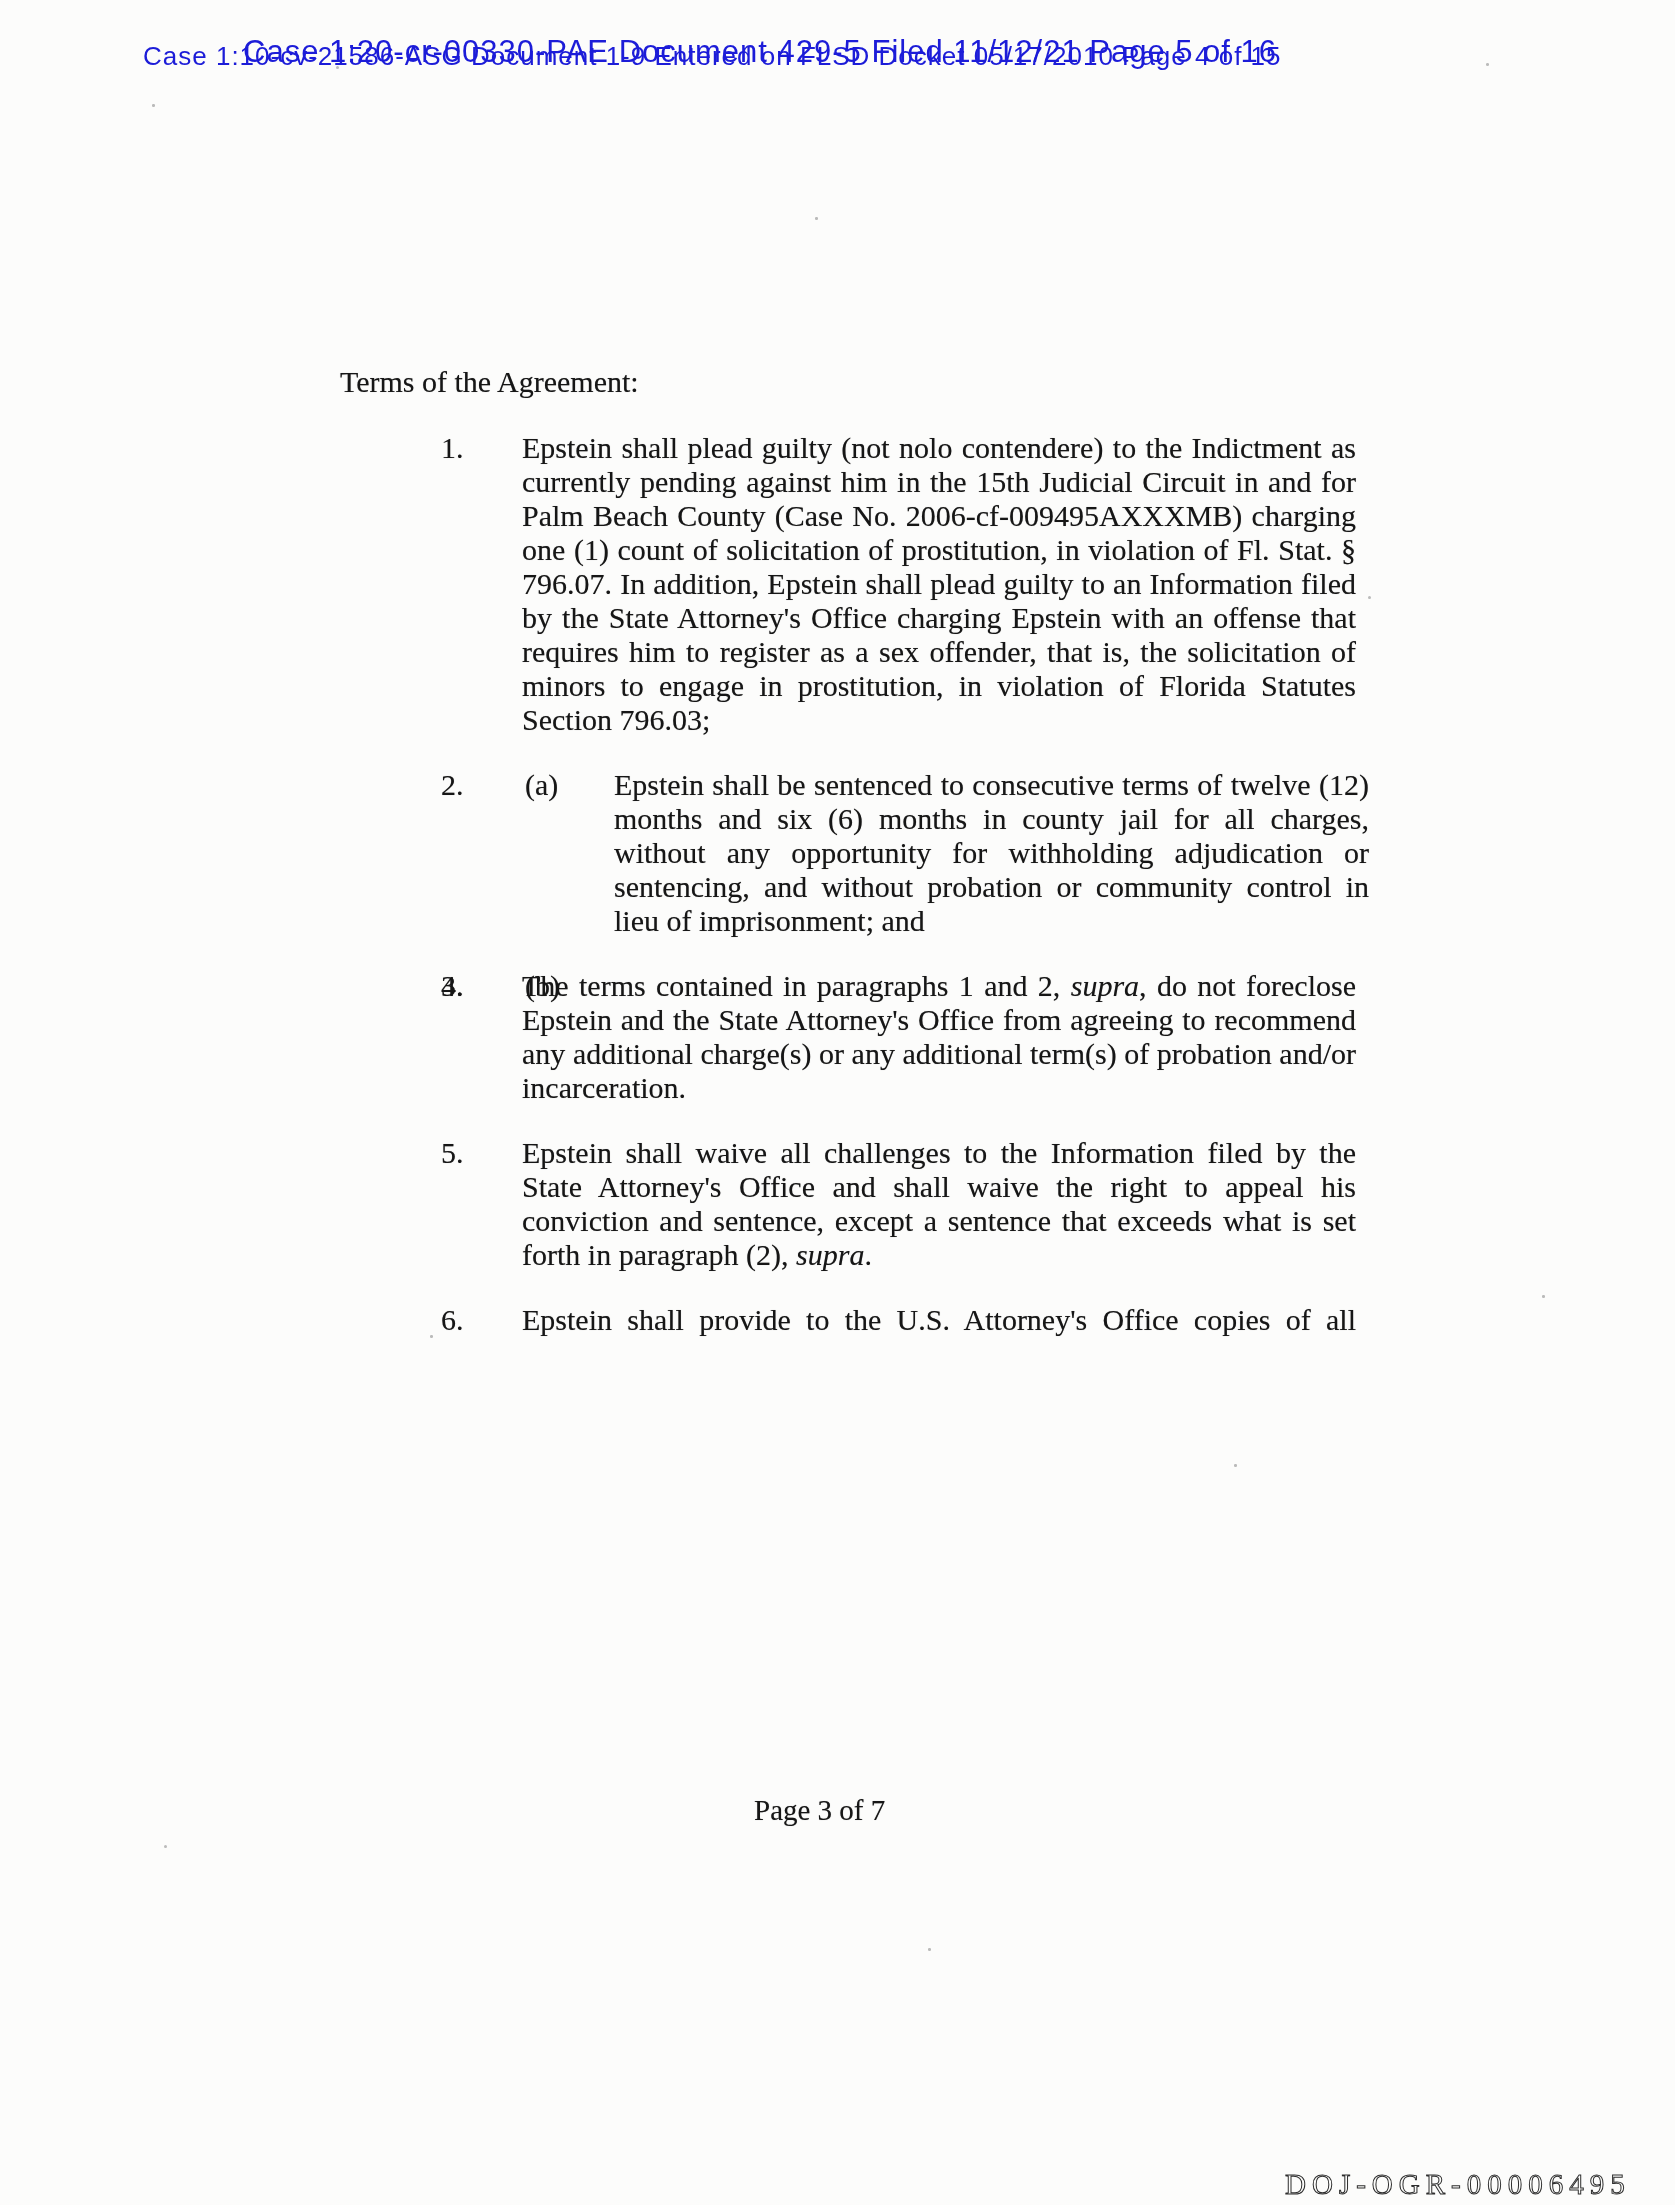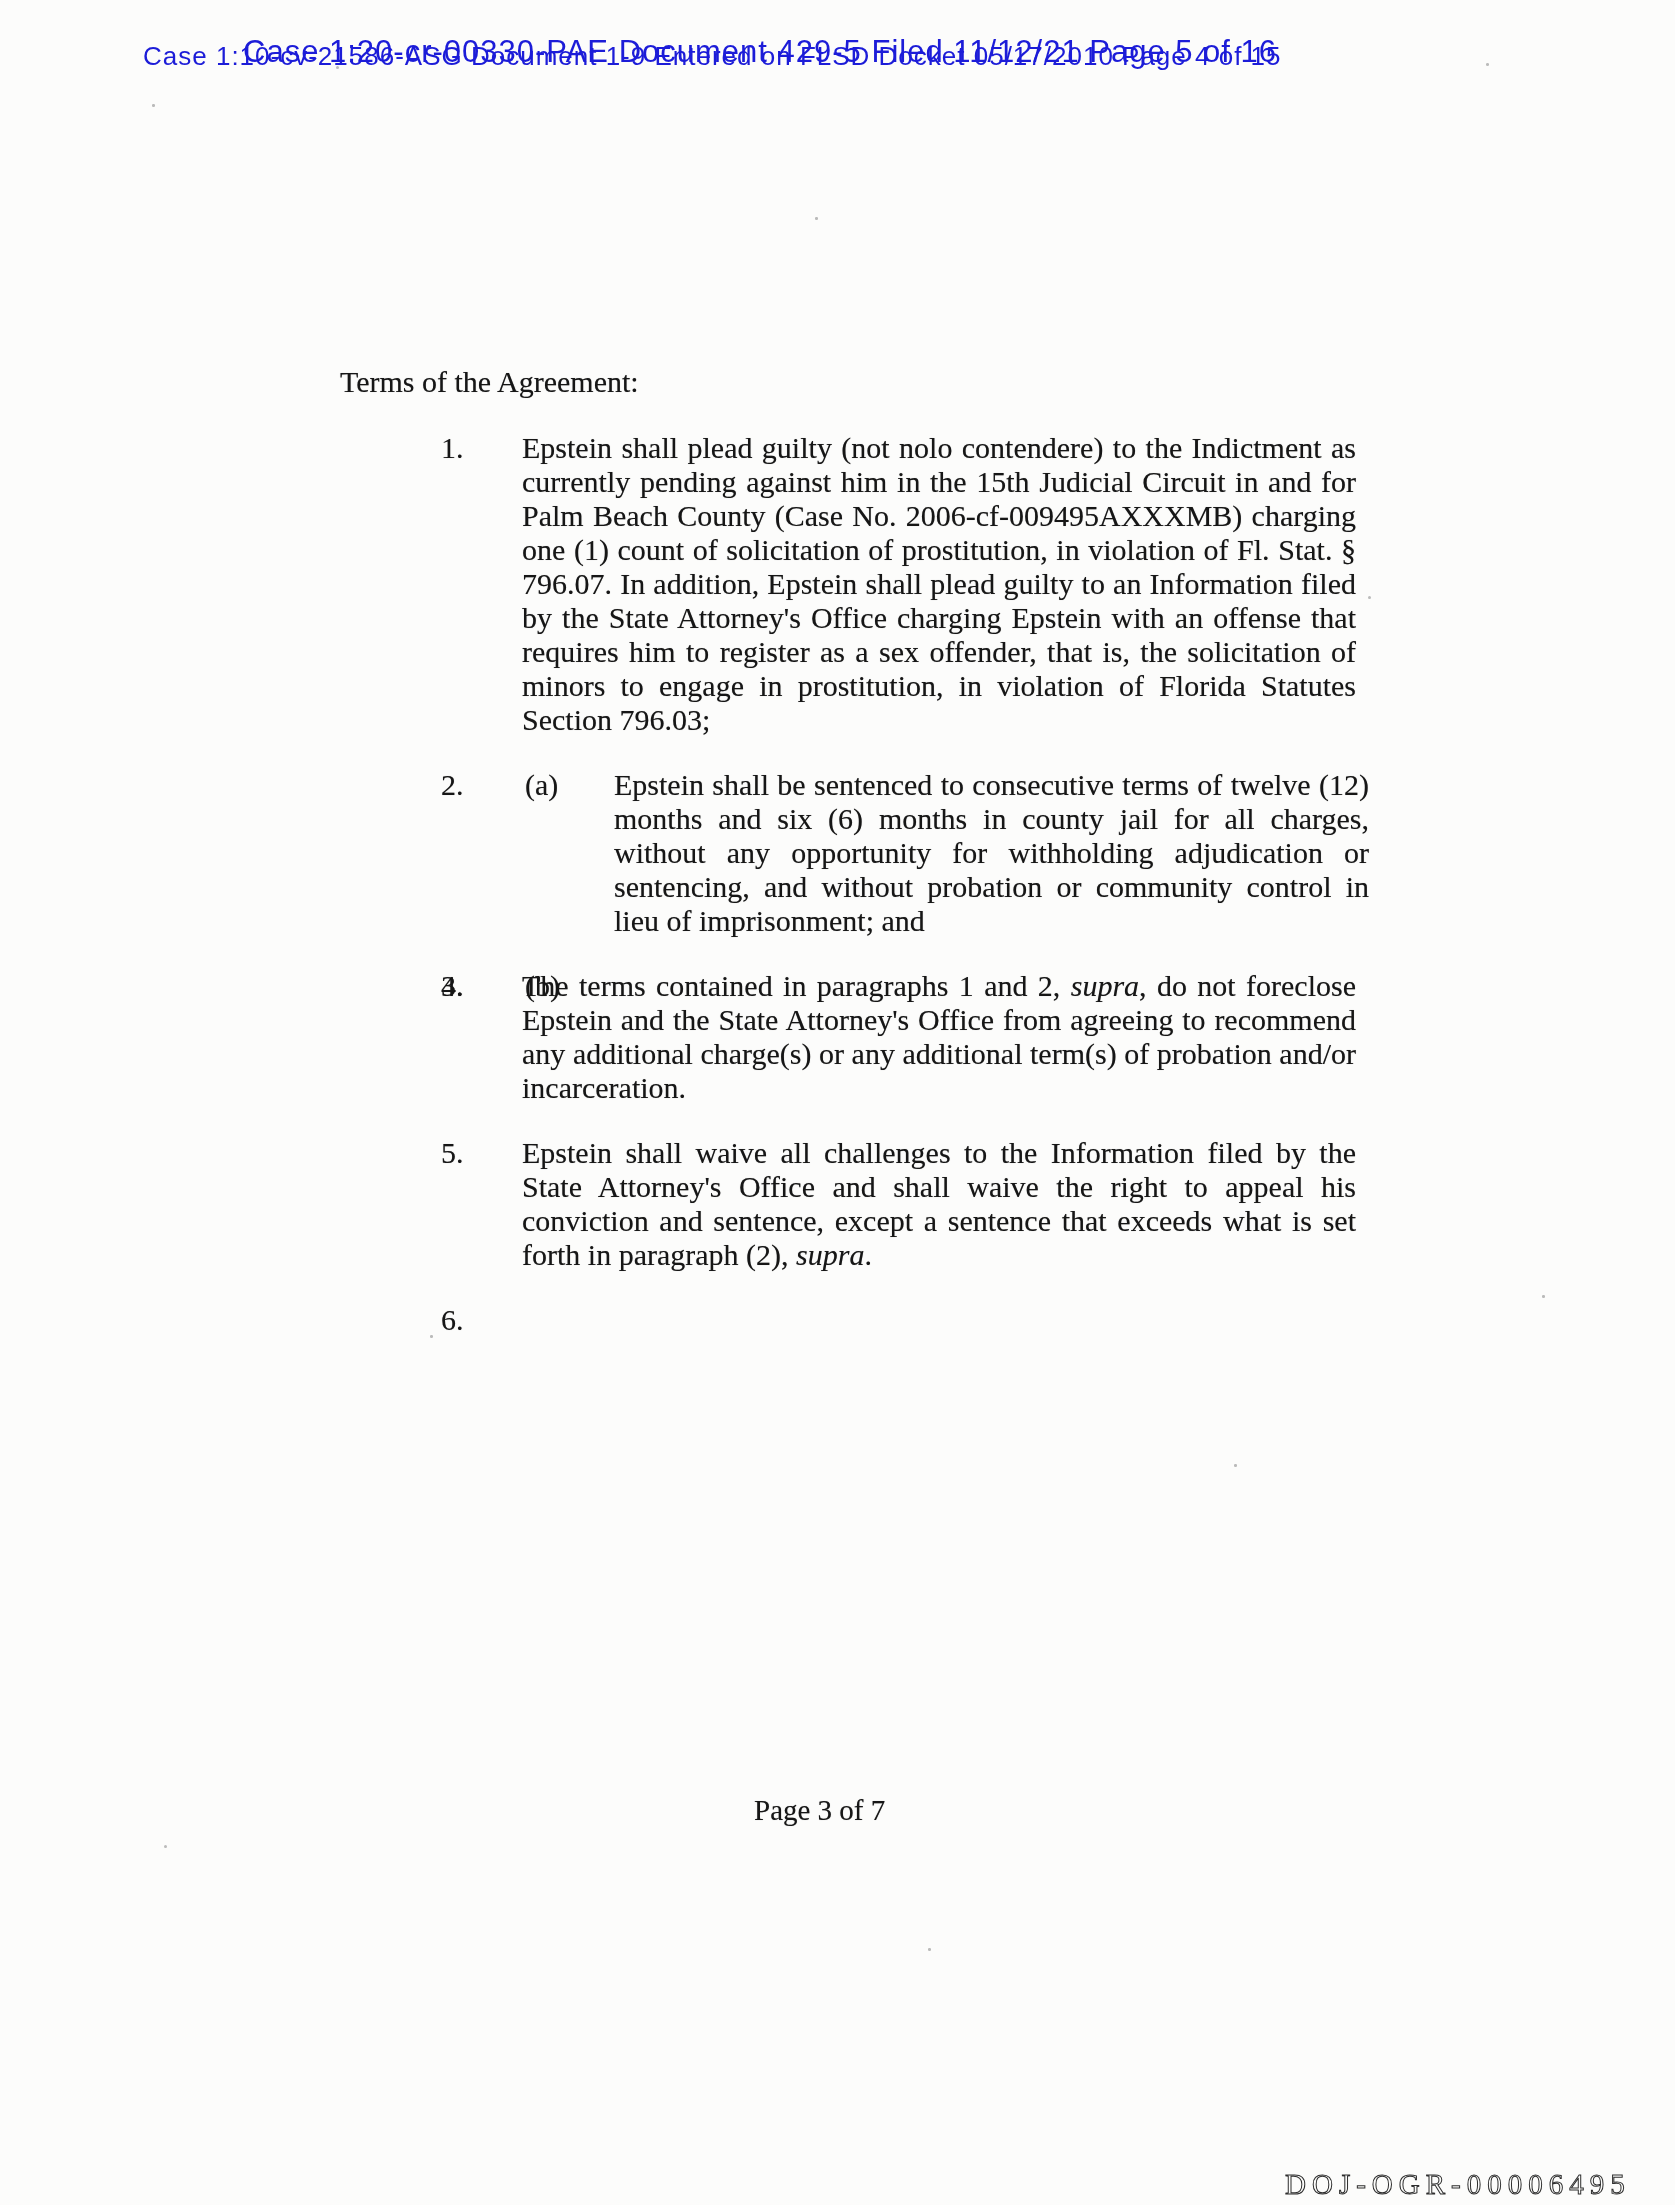--- a/index.html
+++ b/index.html
@@ -82,20 +82,21 @@
         <div class="item level1">
           <span class="marker">4.</span>
           <div class="body"><span>The terms contained in paragraphs 1 and 2, </span><em>supra</em><span>, do not foreclose Epstein and the State Attorney's Office from agreeing to recommend any additional charge(s) or any additional term(s) of probation and/or incarceration.</span></div>
         </div>
         <div class="item level1">
           <span class="marker">5.</span>
           <div class="body"><span>Epstein shall waive all challenges to the Information filed by the State Attorney's Office and shall waive the right to appeal his conviction and sentence, except a sentence that exceeds what is set forth in paragraph (2), </span><em>supra</em><span>.</span></div>
         </div>
         <div class="item level1 jlast">
           <span class="marker">6.</span>
+          <div class="body"><span>Epstein shall provide to the U.S. Attorney's Office copies of all</span></div>
         </div>
       </div>
   </div>
 
   <div class="footer">Page 3 of 7</div>
 
   <div class="bates">DOJ-OGR-00006495</div>
 
   <div>
     <div class="speck" style="left:336px;top:66px;width:3.3px;height:3.3px;"></div>

